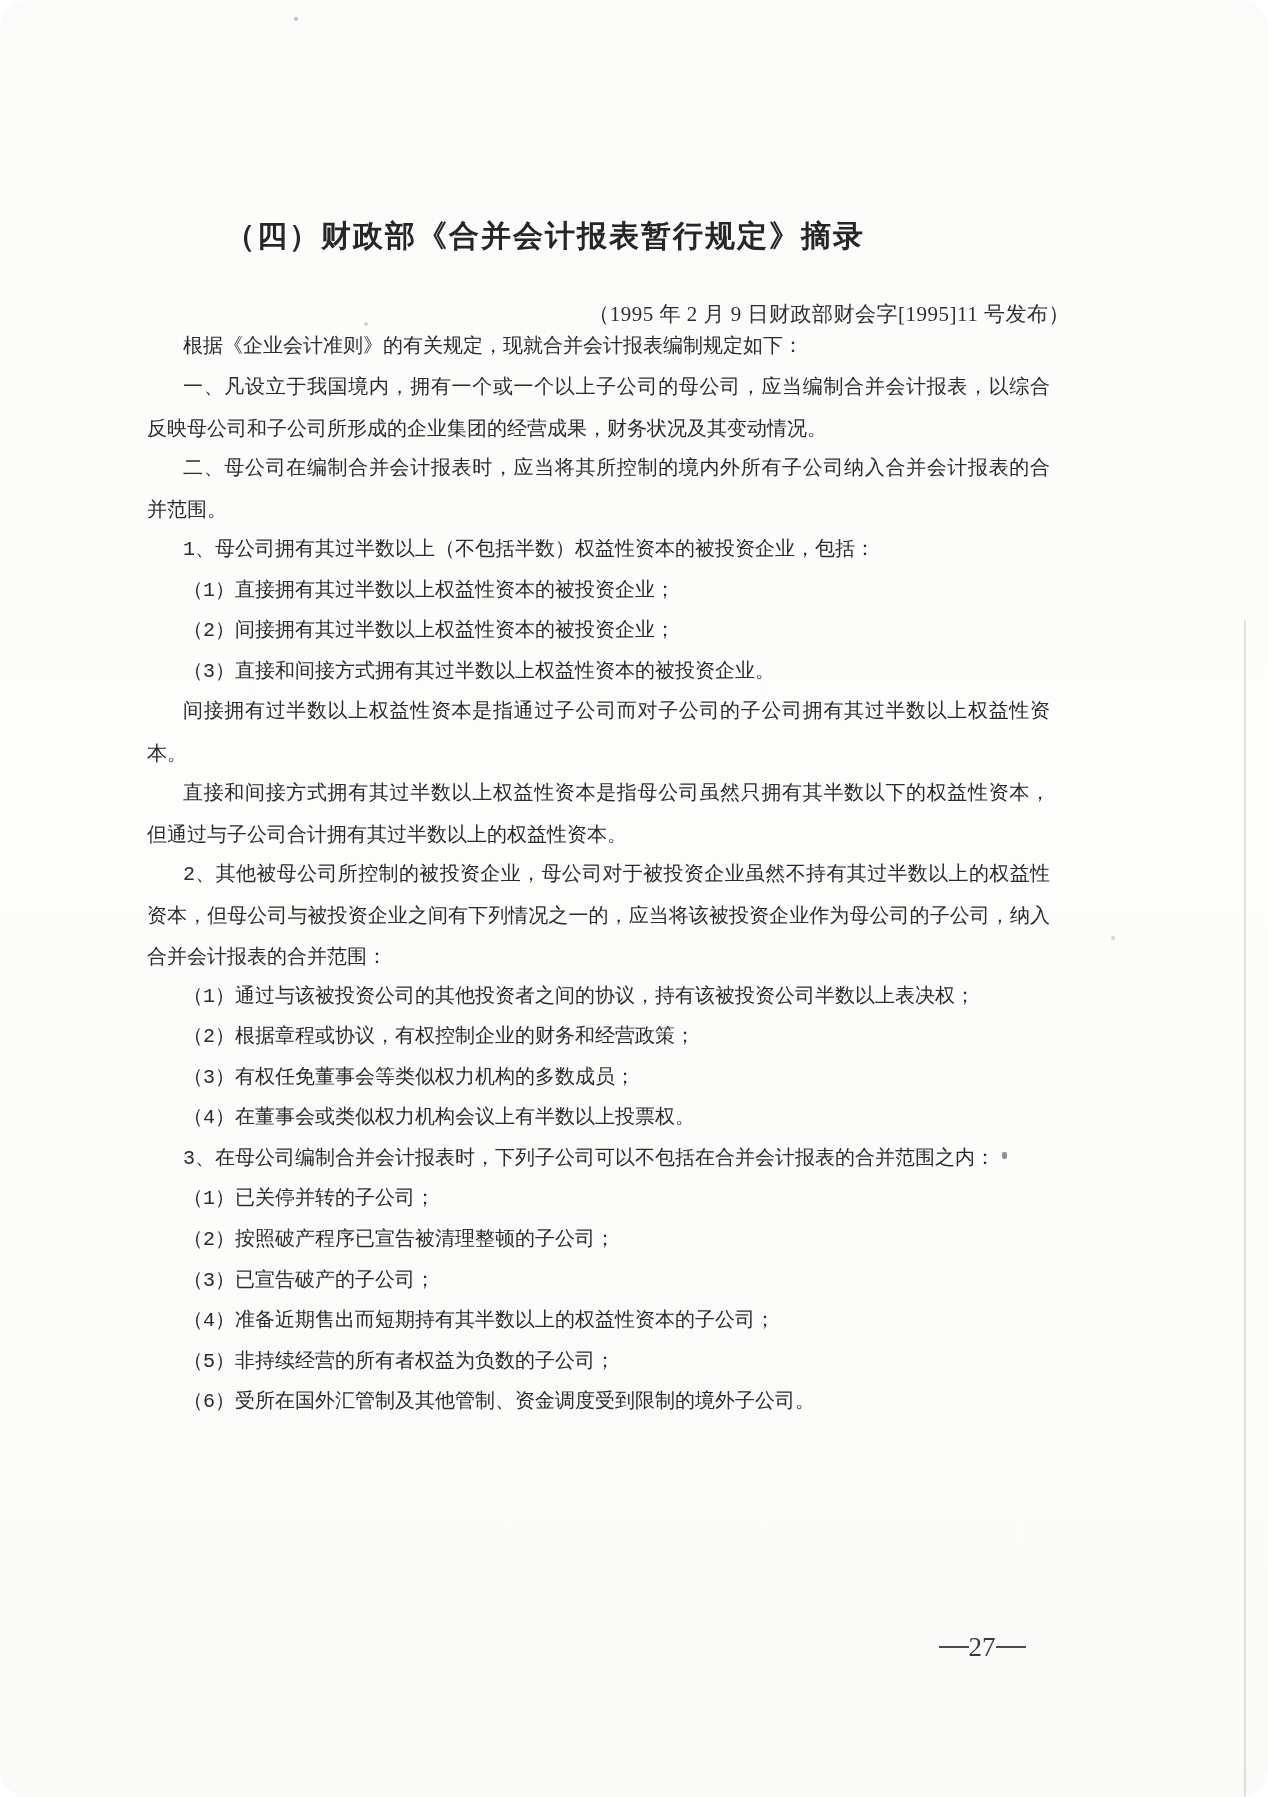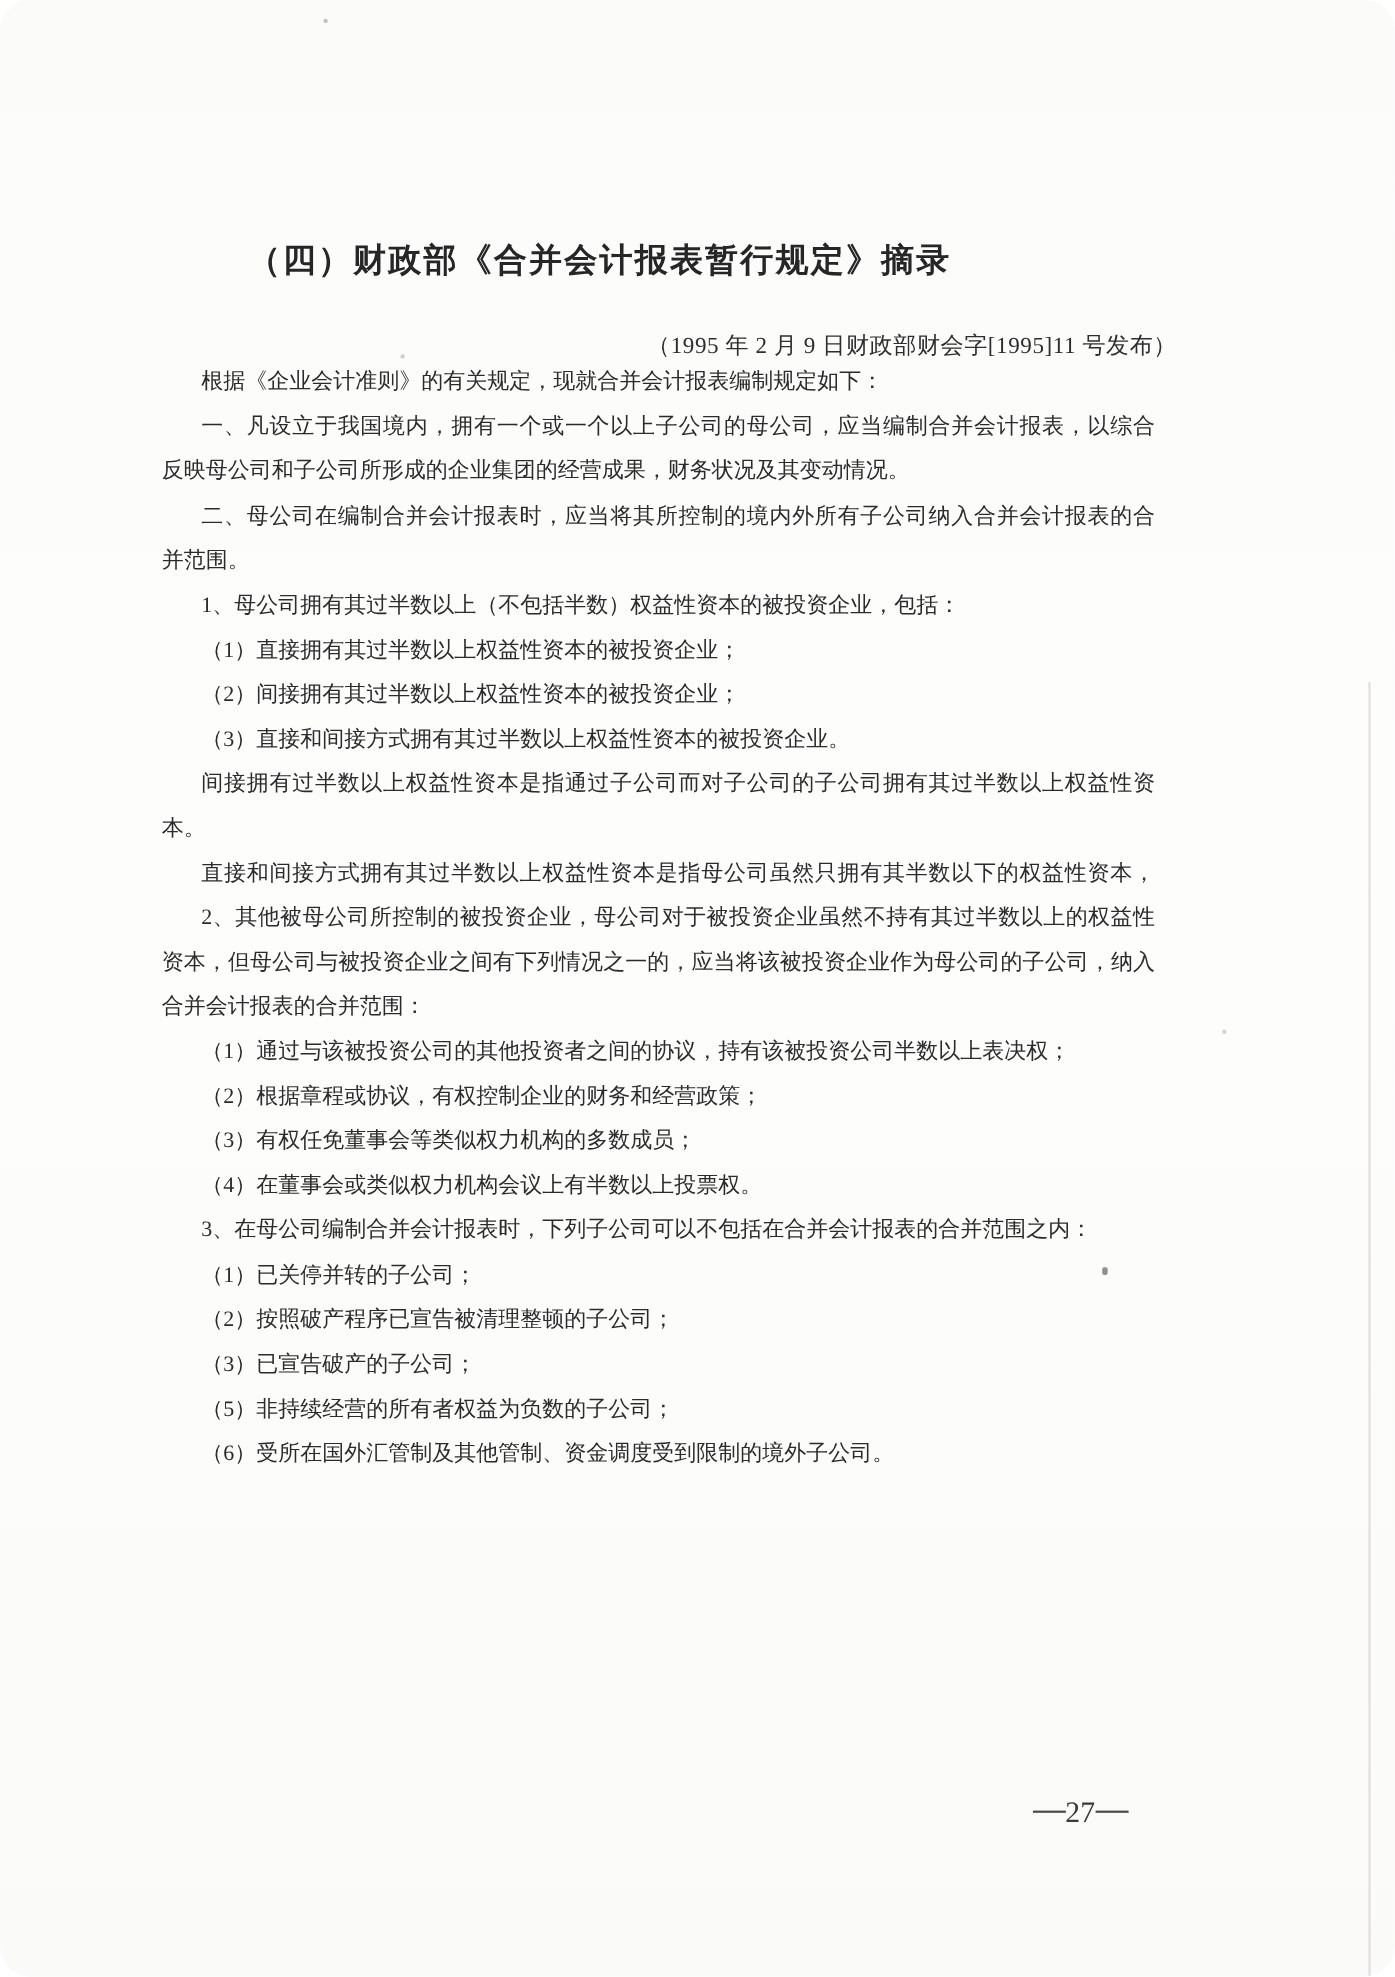--- a/index.html
+++ b/index.html
@@ -53,20 +53,21 @@
     white-space: nowrap;
     color: #2b2b2b;
   }
   .line.full {
     white-space: normal;
     text-align: justify;
     text-align-last: justify;
   }
   .line.first {
     padding-left: 36px;
+    font-family: Liberation Mono, monospace;
   }
   .footer {
     position: absolute;
     top: 1632px;
     left: 916px;
     width: 132px;
     height: 30px;
     display: flex;
     align-items: center;
     justify-content: center;
@@ -120,31 +121,33 @@
       <div class="line">反映母公司和子公司所形成的企业集团的经营成果，财务状况及其变动情况。</div>
       <div class="line first full">二、母公司在编制合并会计报表时，应当将其所控制的境内外所有子公司纳入合并会计报表的合</div>
       <div class="line">并范围。</div>
       <div class="line first">1、母公司拥有其过半数以上（不包括半数）权益性资本的被投资企业，包括：</div>
       <div class="line first">（1）直接拥有其过半数以上权益性资本的被投资企业；</div>
       <div class="line first">（2）间接拥有其过半数以上权益性资本的被投资企业；</div>
       <div class="line first">（3）直接和间接方式拥有其过半数以上权益性资本的被投资企业。</div>
       <div class="line first full">间接拥有过半数以上权益性资本是指通过子公司而对子公司的子公司拥有其过半数以上权益性资</div>
       <div class="line">本。</div>
       <div class="line first full">直接和间接方式拥有其过半数以上权益性资本是指母公司虽然只拥有其半数以下的权益性资本，</div>
+      <div class="line">但通过与子公司合计拥有其过半数以上的权益性资本。</div>
       <div class="line first full">2、其他被母公司所控制的被投资企业，母公司对于被投资企业虽然不持有其过半数以上的权益性</div>
       <div class="line full">资本，但母公司与被投资企业之间有下列情况之一的，应当将该被投资企业作为母公司的子公司，纳入</div>
       <div class="line">合并会计报表的合并范围：</div>
       <div class="line first">（1）通过与该被投资公司的其他投资者之间的协议，持有该被投资公司半数以上表决权；</div>
       <div class="line first">（2）根据章程或协议，有权控制企业的财务和经营政策；</div>
       <div class="line first">（3）有权任免董事会等类似权力机构的多数成员；</div>
       <div class="line first">（4）在董事会或类似权力机构会议上有半数以上投票权。</div>
       <div class="line first">3、在母公司编制合并会计报表时，下列子公司可以不包括在合并会计报表的合并范围之内：</div>
       <div class="line first">（1）已关停并转的子公司；</div>
       <div class="line first">（2）按照破产程序已宣告被清理整顿的子公司；</div>
       <div class="line first">（3）已宣告破产的子公司；</div>
+      <div class="line first">（4）准备近期售出而短期持有其半数以上的权益性资本的子公司；</div>
       <div class="line first">（5）非持续经营的所有者权益为负数的子公司；</div>
       <div class="line first">（6）受所在国外汇管制及其他管制、资金调度受到限制的境外子公司。</div>
     </div>
 
   <div class="footer">
     <span class="dash"></span>
     <span class="pagenum">27</span>
     <span class="dash"></span>
   </div>
 

